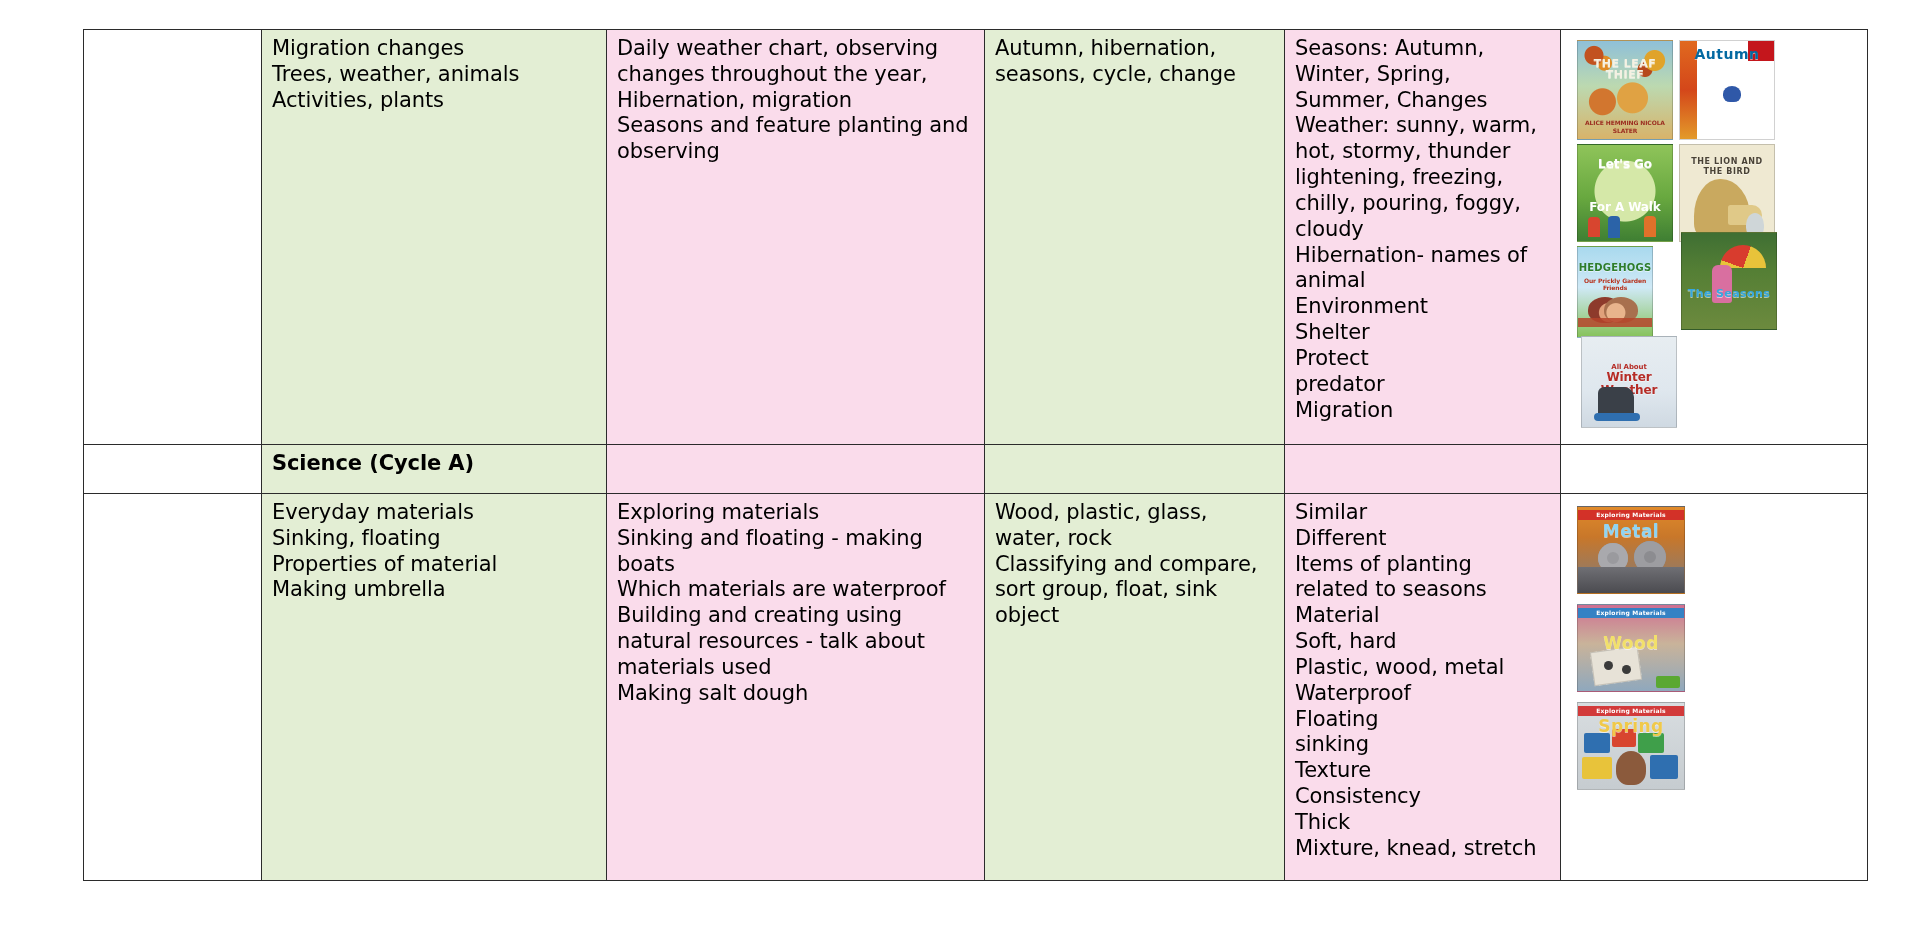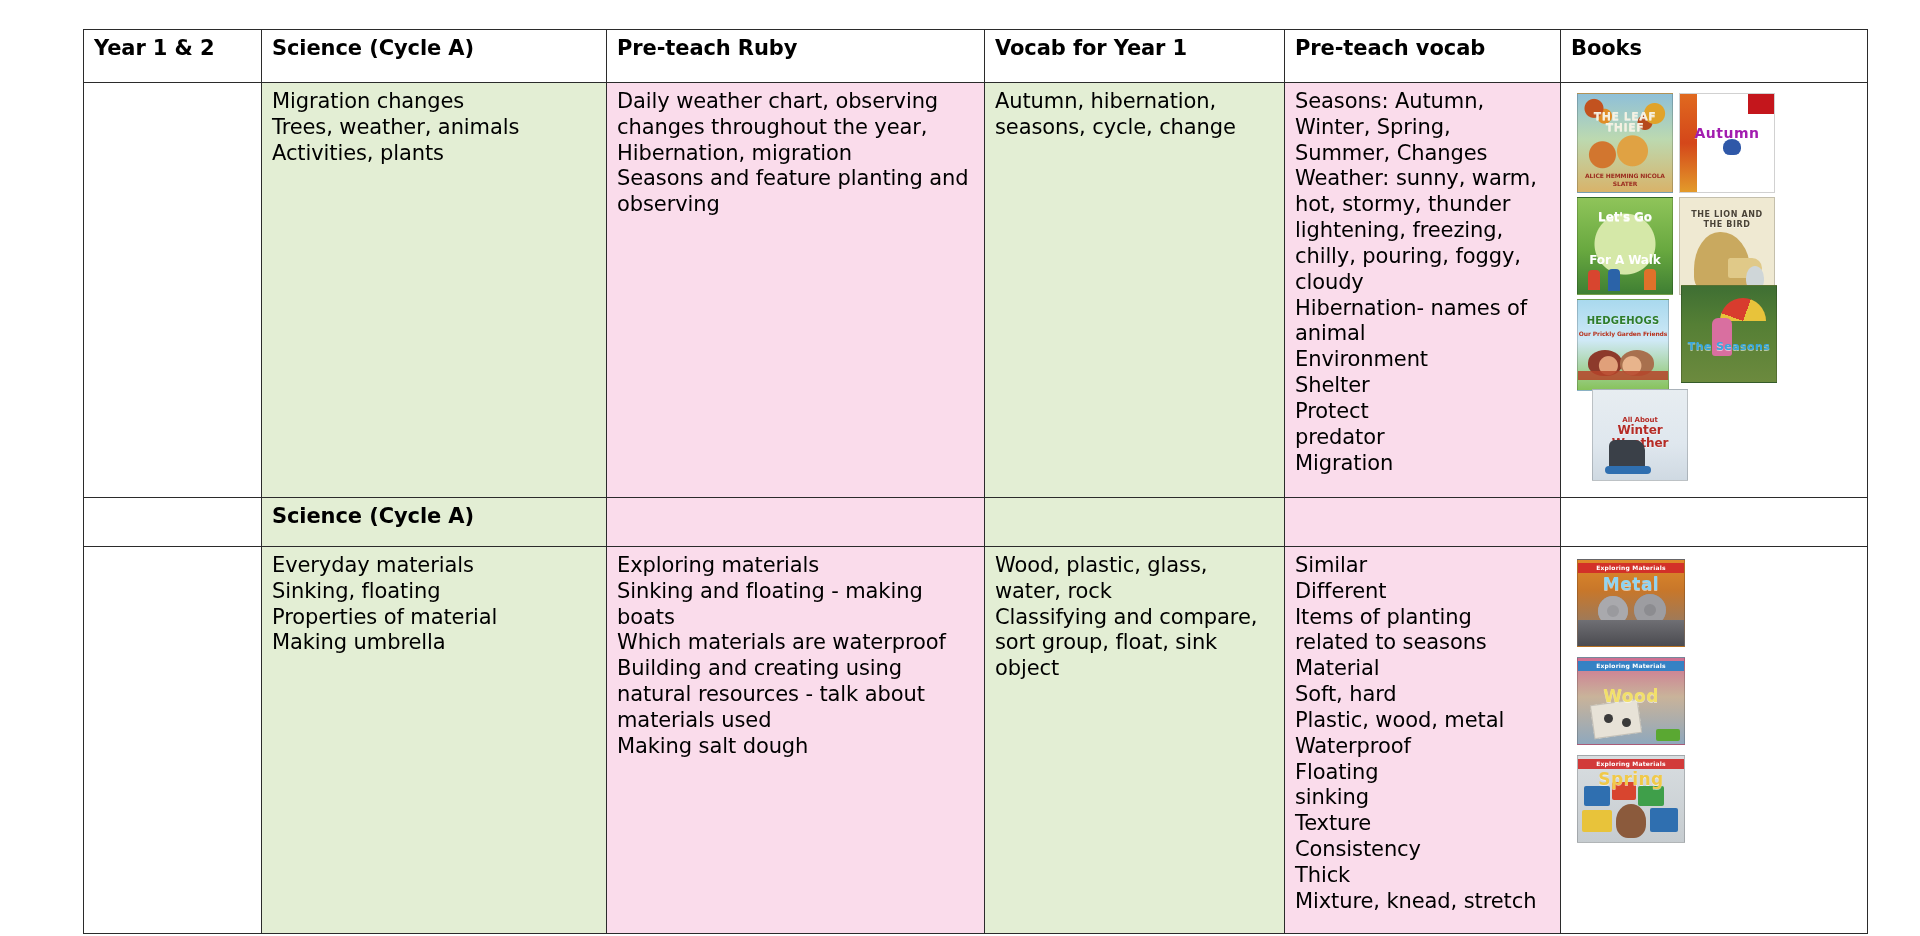--- a/index.html
+++ b/index.html
@@ -151,21 +151,21 @@
       linear-gradient(180deg, #e7b45c 0%, #e6c municipal 0%, #eac984 55%, #c4a06a 100%);
   }
   #bk-autumn .stripe {
     position:absolute; left:0; top:0; width:17px; height:100%;
     background: linear-gradient(180deg,#e0691f,#d4471a 50%,#e39a2a);
   }
   #bk-autumn .corner {
     position:absolute; right:0; top:0; width:26px; height:20px;
     background:#c4161c;
   }
-  #bk-autumn .ttl { top: 32px; font-size: 14px; color: #a21caf; letter-spacing: 0.5px; }
+  #bk-autumn .ttl { top: 6px; font-size: 14px; color: #0369a1; letter-spacing: 0.5px; }
   #bk-autumn .head {
     position:absolute; left:43px; top:45px; width:18px; height:16px;
     background:#2f58a8; border-radius:50% 50% 40% 40%;
   }
 
   #bk-walk {
     left: 6px; top: 108px; width: 96px; height: 98px;
     background:
       radial-gradient(circle at 50% 48%, #d5e8a8 0 30px, rgba(0,0,0,0) 31px),
       linear-gradient(180deg, #8fc45a 0%, #68a83f 55%, #3f7f33 100%);
@@ -191,21 +191,21 @@
   #bk-lionbird .beak {
     position:absolute; left:48px; bottom:16px; width:34px; height:20px;
     background:#e0c988; border-radius: 4px 16px 16px 4px;
   }
   #bk-lionbird .bird {
     position:absolute; right:10px; bottom:4px; width:18px; height:24px;
     background:#cfd6d8; border-radius:50% 50% 40% 40%;
   }
 
   #bk-hedgehogs {
-    left: 6px; top: 210px; width: 92px; height: 92px;
+    left: 6px; top: 210px; width: 76px; height: 92px;
     background: linear-gradient(180deg, #a9d9ee 0%, #cfe9f6 45%, #86c25a 100%);
   }
   #bk-hedgehogs .ttl { top: 16px; font-size: 10px; color: #2e7d2c; letter-spacing: 0.2px; }
   #bk-hedgehogs .sub2 {
     position:absolute; left:0; right:0; top:30px; text-align:center;
     font-size: 6px; font-weight:bold; color:#b8341f; font-family:"DejaVu Sans",sans-serif;
   }
   #bk-hedgehogs .hogA {
     position:absolute; left:10px; bottom:14px; width:34px; height:26px;
     background: radial-gradient(circle at 60% 60%, #e0a07a 0 9px, rgba(0,0,0,0) 10px), #8d3a2b;
@@ -229,21 +229,21 @@
     background: conic-gradient(from 200deg at 50% 100%, #e8c33a 0 25%, #d83c2e 25% 50%, #e8c33a 50% 75%, #d83c2e 75% 100%);
     border-radius: 46px 46px 0 0;
   }
   #bk-seasons .girl {
     position:absolute; left:30px; top:32px; width:20px; height:38px;
     background:#d96fa0; border-radius:6px 6px 3px 3px;
   }
   #bk-seasons .ttl { top: 55px; font-size: 11px; color: #36a8e0; letter-spacing: 0.4px; }
 
   #bk-winter {
-    left: 21px; top: 300px; width: 96px; height: 92px;
+    left: 10px; top: 300px; width: 96px; height: 92px;
     background: linear-gradient(180deg, #e7edf1 0%, #dfe7ee 60%, #cfd9e2 100%);
   }
   #bk-winter .sub3 {
     position:absolute; left:0; right:0; top:26px; text-align:center;
     font-size:7px; font-weight:bold; color:#b52c26; font-family:"DejaVu Sans",sans-serif;
   }
   #bk-winter .ttl { top: 34px; font-size: 12px; color: #b52c26; line-height:1.08; }
   #bk-winter .sled {
     position:absolute; left:16px; bottom:10px; width:36px; height:30px;
     background:#3a4048; border-radius:6px 10px 4px 4px;
@@ -313,28 +313,20 @@
       <colgroup>
         <col class="c-year">
           <col class="c-sci">
           <col class="c-ruby">
         <col class="c-vocab">
           <col class="c-ptv">
           <col class="c-books">
       </colgroup>
       <tbody>
 
-        <tr class="hdr">
-          <td class="white">Year 1 &amp; 2</td>
-          <td class="white">Science (Cycle A)</td>
-          <td class="white">Pre-teach Ruby</td>
-          <td class="white">Vocab for Year 1</td>
-          <td class="white">Pre-teach vocab</td>
-          <td class="white">Books</td>
-        </tr>
 
         <tr>
           <td class="white" style="height:336px"></td>
           <td class="green cell-lines">
               <div>Migration changes</div>
               <div>Trees, weather, animals</div>
               <div>Activities, plants</div>
             </td>
           <td class="pink cell-lines">
               <div>Daily weather chart, observing changes throughout the year,</div>

